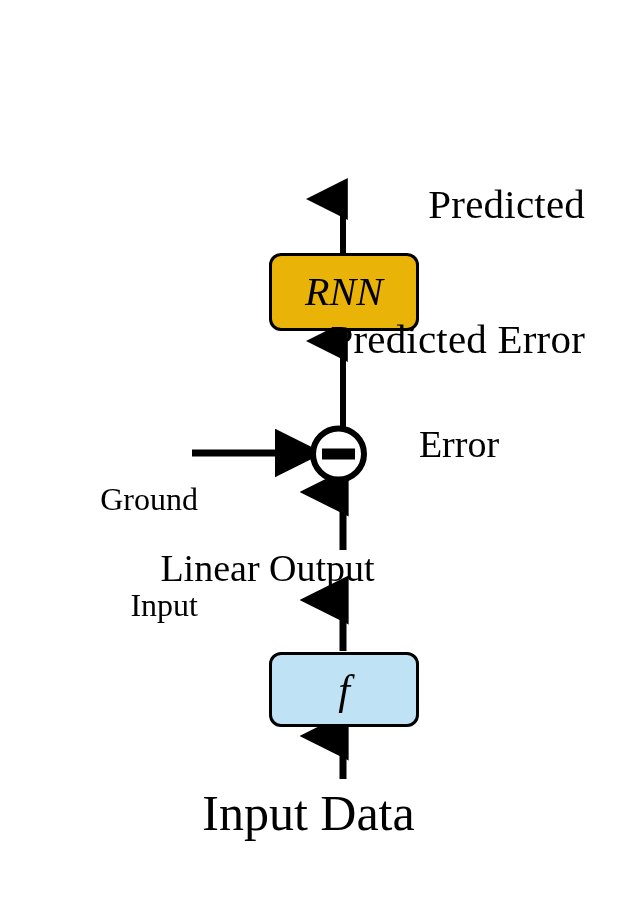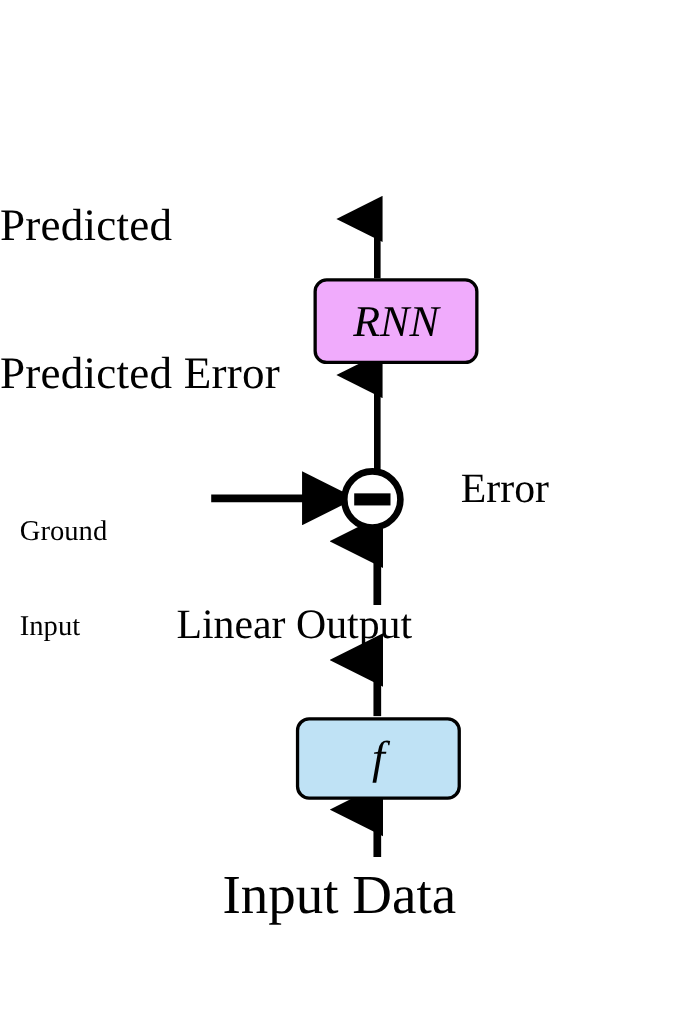--- a/index.html
+++ b/index.html
@@ -34,23 +34,24 @@
     line-height: 1.10;
     color: #000000;
     font-family: "Liberation Serif", "DejaVu Serif", serif;
     font-weight: 400;
   }
   
   #label-predicted-residual-error {
     left: 0;
     top: 92px;
     width: 559px;
-    text-align: left;
+    text-align: right;
     font-size: 41px;
     letter-spacing: 0.2px;
+    padding-left: 26px;
   }
   #label-predicted-residual-error .line {
     display: block;
   }
   
   #label-residual-error {
     left: 360px;
     top: 340px;
     width: 230px;
     text-align: left;
@@ -62,22 +63,22 @@
   #label-residual-error .line.l2 {
     text-align: center;
     width: 150px;
     padding-left: 24px;
   }
   
   #label-ground-truth {
     left: 18px;
     top: 412px;
     width: 180px;
-    text-align: left;
-    font-size: 26px;
+    text-align: right;
+    font-size: 32px;
   }
   #label-ground-truth .line {
     display: block;
   }
   
   #label-linear-output {
     left: 0;
     top: 548px;
     width: 535px;
     text-align: center;
@@ -148,21 +149,21 @@
     <line x1="343" y1="427" x2="343" y2="341" stroke="#000000" stroke-width="6" marker-end="url(#arrowhead-up)"></line>
 
     <line x1="343" y1="253" x2="343" y2="199" stroke="#000000" stroke-width="6" marker-end="url(#arrowhead-up)"></line>
 
     <g>
       <circle cx="338.5" cy="454" r="25.5" fill="#ffffff" stroke="#000000" stroke-width="6"></circle>
       <rect x="322" y="448.5" width="33" height="11" fill="#000000"></rect>
     </g>
   </svg>
 
-  <div class="node-box" id="node-rnn" style="background:#f0abfc;margin-left:16px;">
+  <div class="node-box" id="node-rnn" style="background:#eab308;">
     <span class="node-label">RNN</span>
   </div>
 
   <div class="node-box" id="node-f" style="background:#bfe2f5;">
     <span class="node-label">f</span>
   </div>
 
   <div class="label" id="label-predicted-residual-error">
     <span class="line l1">Predicted</span>
     <span class="line l2">Predicted Error</span>

